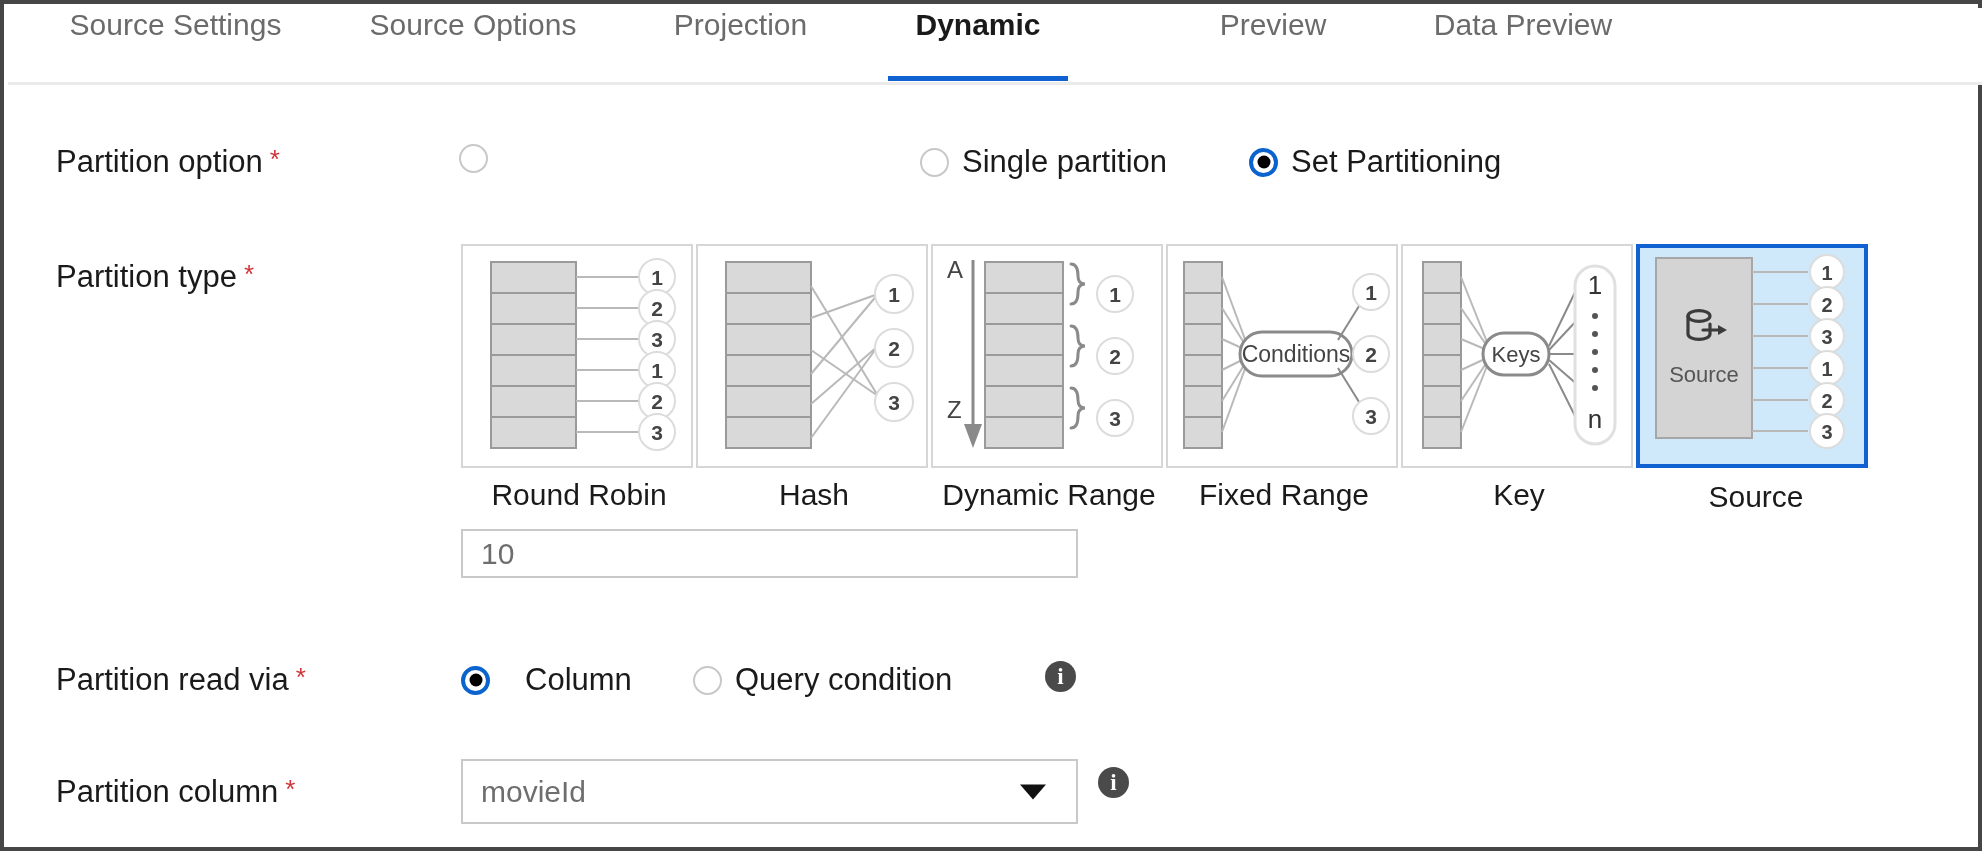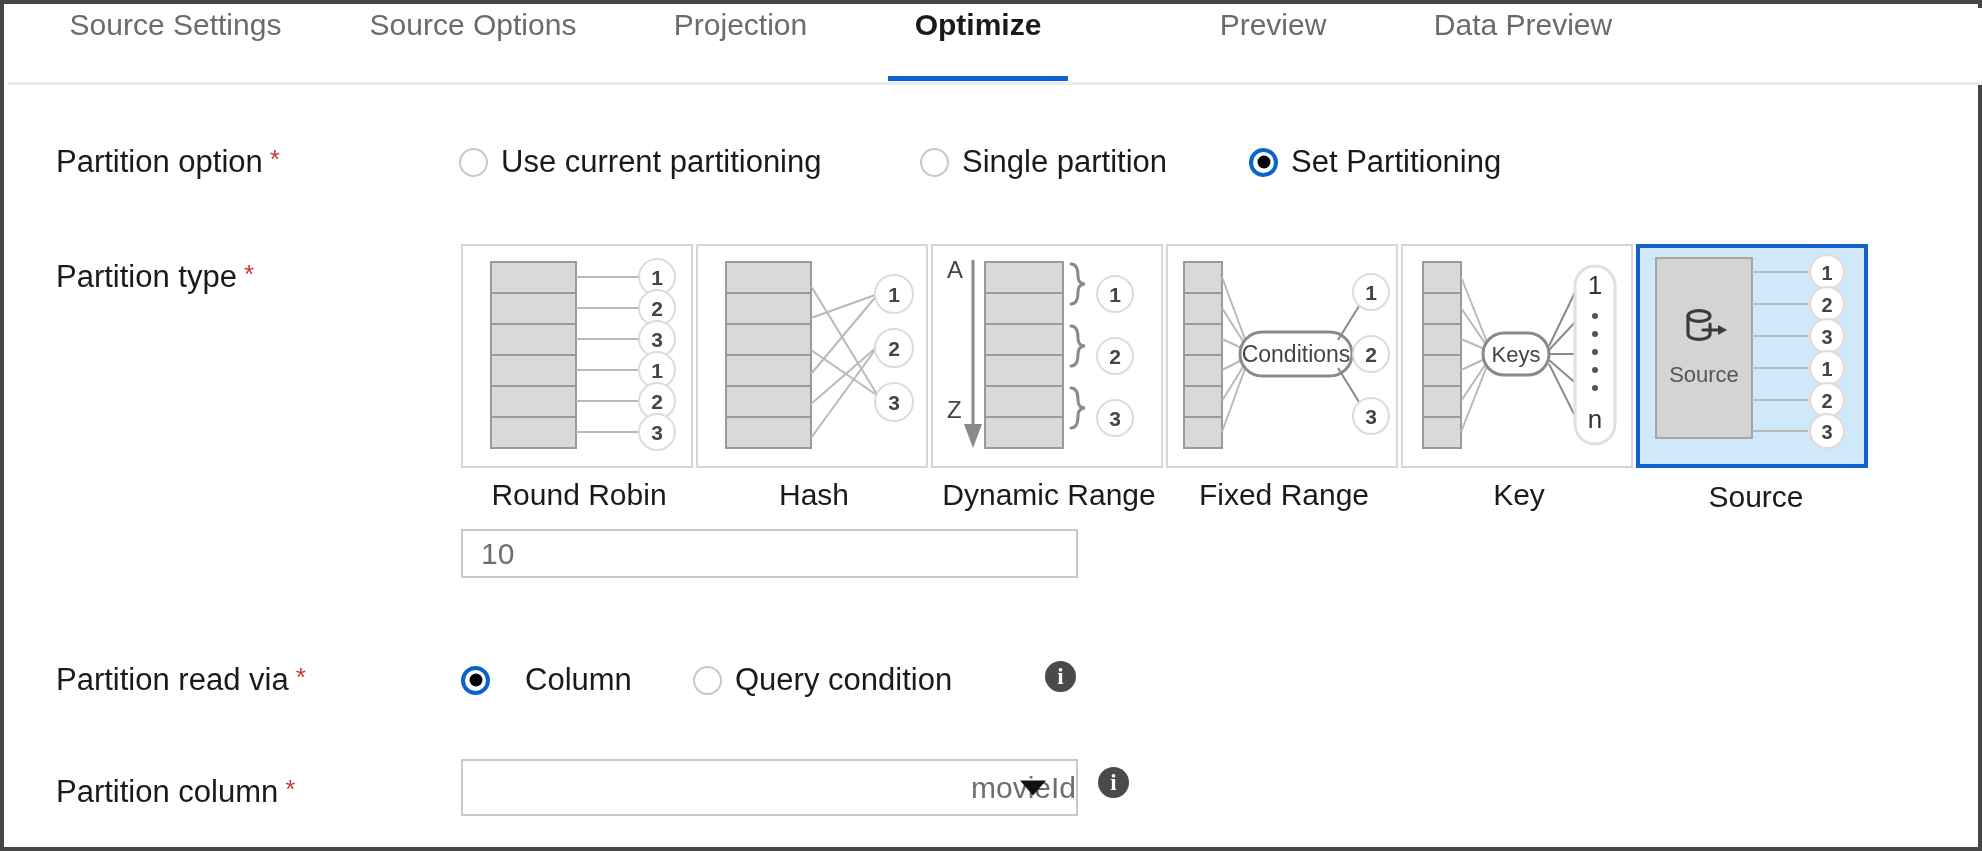--- a/index.html
+++ b/index.html
@@ -104,39 +104,38 @@
     <div class="tab" style="left:40px;width:255px;">
       <span>Source Settings</span>
     </div>
     <div class="tab" style="left:340px;width:250px;">
       <span>Source Options</span>
     </div>
     <div class="tab" style="left:635px;width:195px;">
       <span>Projection</span>
     </div>
     <div class="tab active" style="left:880px;width:180px;">
-      <span>Optimize</span>
+      <span>Dynamic</span>
       <span class="underline"></span>
     </div>
     <div class="tab" style="left:1190px;width:150px;">
       <span>Preview</span>
     </div>
     <div class="tab" style="left:1400px;width:230px;">
       <span>Data Preview</span>
     </div>
   </div>
   <div class="tabdivider"></div>
 
   <div class="label" style="left:52px;top:140px;">
     <span>Partition option</span><span class="req">*</span>
   </div>
 
   <div class="radio-opt" style="left:455px;top:140px;">
     <span class="radio"></span>
-    <span class="radio-label">Use current partitioning</span>
   </div>
   <div class="radio-opt" style="left:916px;top:140px;">
     <span class="radio"></span>
     <span class="radio-label">Single partition</span>
   </div>
   <div class="radio-opt" style="left:1245px;top:140px;">
     <span class="radio sel"></span>
     <span class="radio-label">Set Partitioning</span>
   </div>
 
@@ -384,21 +383,21 @@
     <span class="radio"></span>
     <span class="radio-label">Query condition</span>
   </div>
   <div class="info" style="left:1041px;top:657px;">
     <span>i</span>
   </div>
 
   <div class="label" style="left:52px;top:770px;">
     <span>Partition column</span><span class="req">*</span>
   </div>
-  <div class="dropdown" style="left:457px;top:755px;width:617px;height:57px;justify-content:flex-end;">
+  <div class="dropdown" style="left:457px;top:755px;width:617px;height:65px;">
     <span>movieId</span>
     <span class="caret"></span>
   </div>
   <div class="info" style="left:1094px;top:763px;">
     <span>i</span>
   </div>
 
 </div>
 
 </body></html>

